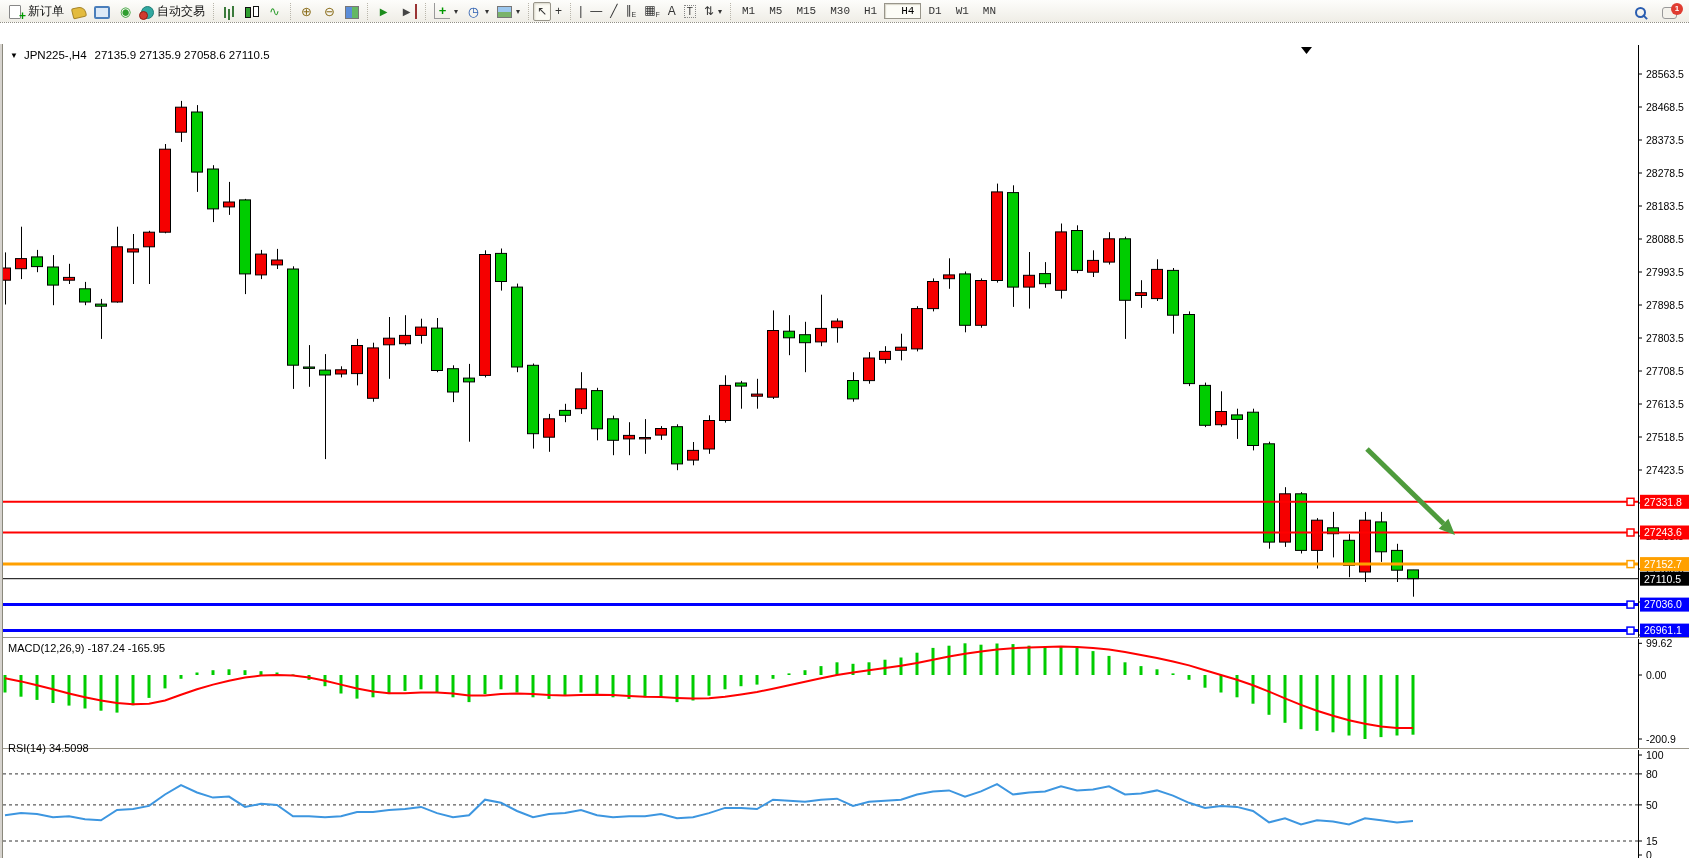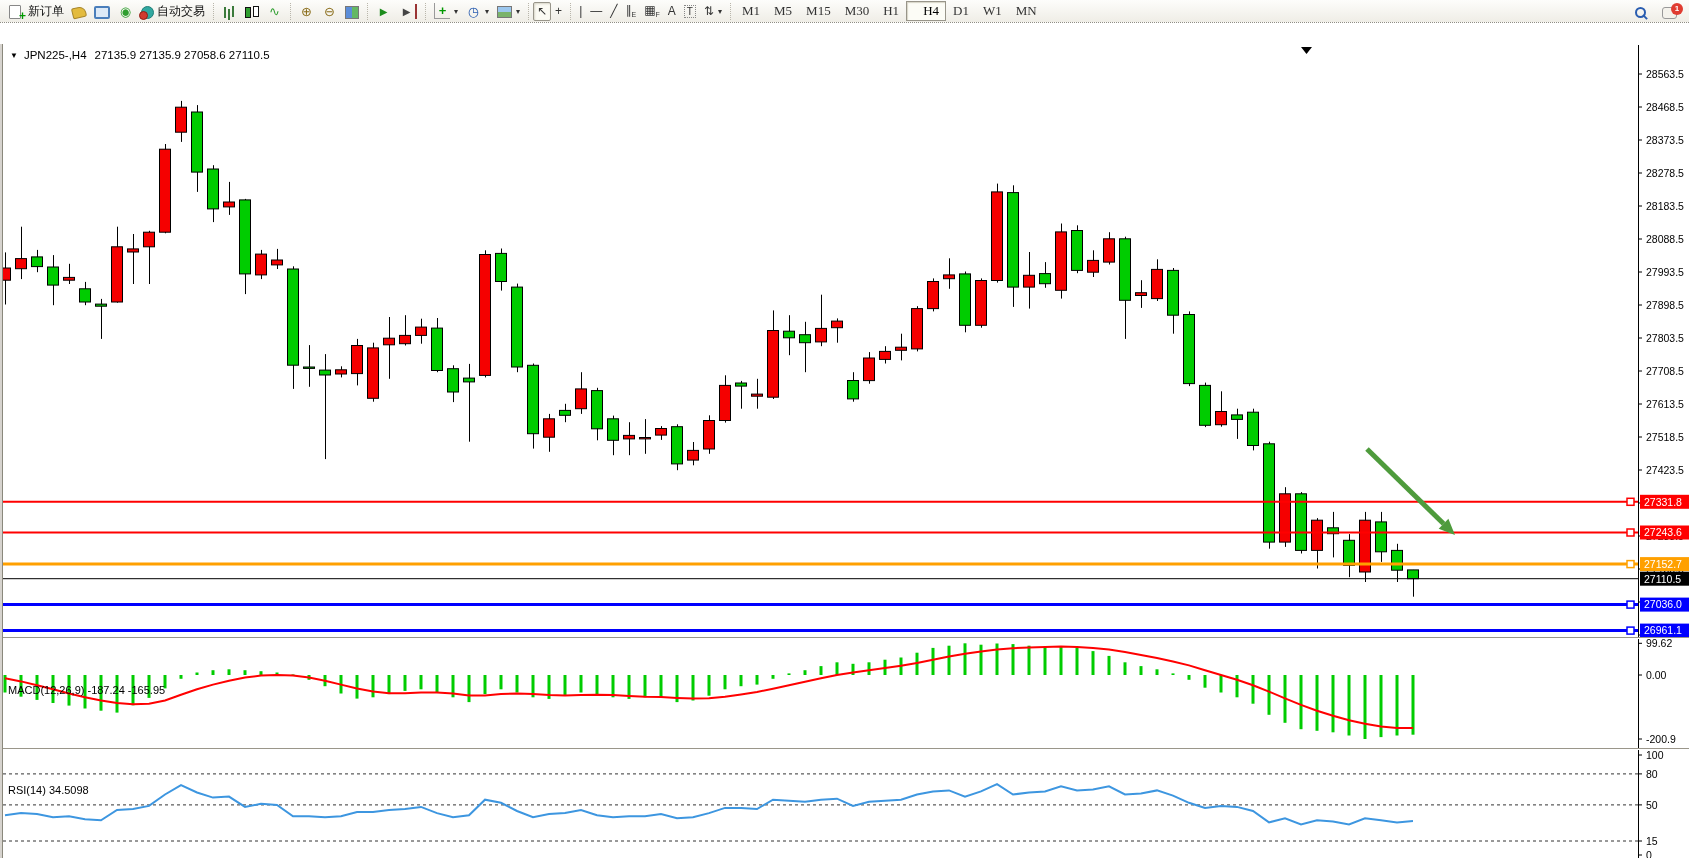--- a/index.html
+++ b/index.html
@@ -7,21 +7,21 @@
   
   .toolbar{position:absolute;top:0;left:0;width:1689px;height:22px;
     background:linear-gradient(#fdfdfb,#efede6);border-bottom:1px dotted #8f8d85;
     display:flex;align-items:center;font-size:12px;color:#111;z-index:50;}
   .tgroup{display:flex;align-items:center;height:17px;padding:0 4px;border-left:1px dotted #b9b6ab;}
   .tgroup.first{border-left:none;}
   .tspacer{flex:1;}
   .tbtn{display:flex;align-items:center;gap:3px;height:19px;padding:0 3px;border:1px solid transparent;
     border-radius:2px;background:transparent;font-size:12px;color:#111;cursor:default;font-family:inherit;}
   .tbtn.active{background:#fbfaf3;border:1px solid #98958a;box-shadow:inset 1px 1px 2px #d8d5c8;}
-  .tfb{padding:1px 6px;font-size:13px;color:#333;border:1px solid transparent;background:transparent;font-family:Liberation Serif, serif;}
+  .tfb{padding:1px 6px;font-size:11px;color:#333;border:1px solid transparent;background:transparent;font-family:Liberation Mono, monospace;}
   .tfb.active{background:#fcfcf6;border:1px solid #98958a;box-shadow:inset 1px 1px 1px #d8d5c8;color:#000;padding-left:16px;}
   .car{font-size:8px;color:#333;margin-left:1px;}
   .ic{display:inline-block;position:relative;width:15px;height:15px;line-height:15px;text-align:center;font-size:11px;}
   .ic-doc{width:10px;height:12px;background:#fff;border:1px solid #888;border-radius:1px;margin:1px 4px 0 1px;}
   .ic-doc::after{content:"+";position:absolute;right:-6px;bottom:-6px;color:#090;font-weight:bold;font-size:12px;}
   .ic-horn{width:12px;height:9px;background:#e3bb3e;border:1px solid #a8862a;border-radius:2px 7px 2px 2px;transform:rotate(-14deg);margin-top:3px;}
   .ic-monitor{width:12px;height:9px;border:2px solid #4a7ebb;border-radius:2px;background:#dce9f7;margin-top:3px;}
   .ic-signal{color:#2f9e2f;font-size:13px;}
   .ic-auto{width:11px;height:11px;border-radius:50%;background:#31a8a0;border:1px solid #1f7f78;margin-top:2px;}
   .ic-auto::after{content:"";position:absolute;left:-3px;bottom:-2px;width:7px;height:7px;border-radius:50%;background:#d23a2e;border:1px solid #8f1f16;}
@@ -46,21 +46,21 @@
   .badge{position:absolute;top:-5px;right:-7px;background:#e03c31;color:#fff;border-radius:50%;
     width:12px;height:12px;font-size:8px;line-height:12px;text-align:center;font-weight:bold;}
   
   .chartwrap{position:absolute;top:22px;left:0;width:1689px;height:836px;background:#fff;}
   .winedge-l1{position:absolute;left:0;top:22px;width:2px;height:836px;background:#d6d3ce;z-index:40;}
   .winedge-l2{position:absolute;left:2px;top:22px;width:1px;height:836px;background:#8a887c;z-index:40;}
   svg.panel{position:absolute;left:0;z-index:5;}
   .charttitle{position:absolute;left:10px;top:27px;font-size:11.5px;color:#000;z-index:20;background:transparent;}
   .charttitle .tri{font-size:8px;margin-right:6px;vertical-align:1px;}
   .charttitle .vals{margin-left:8px;}
-  .indlabel{position:absolute;left:8px;font-size:11px;color:#000;z-index:20;margin-top:42px;}
+  .indlabel{position:absolute;left:8px;font-size:11px;color:#000;z-index:20;}
   .hsep{position:absolute;left:0;width:1689px;height:1px;background:#9a968a;border-bottom:1px solid #fff;z-index:15;}
 </style>
 </head>
 <body>
 
 <div class="toolbar">
   <div class="tgroup first">
     <button class="tbtn">
       <span class="ic ic-doc"></span>
       <span>新订单</span>

